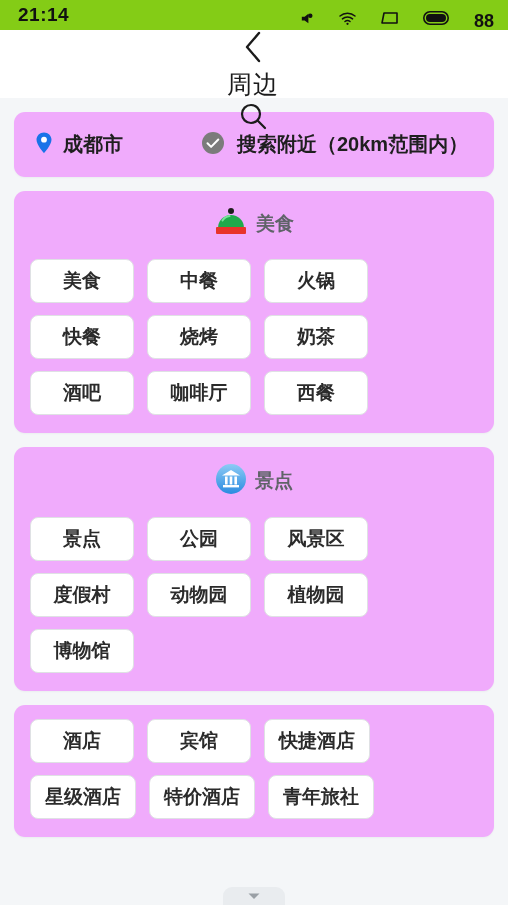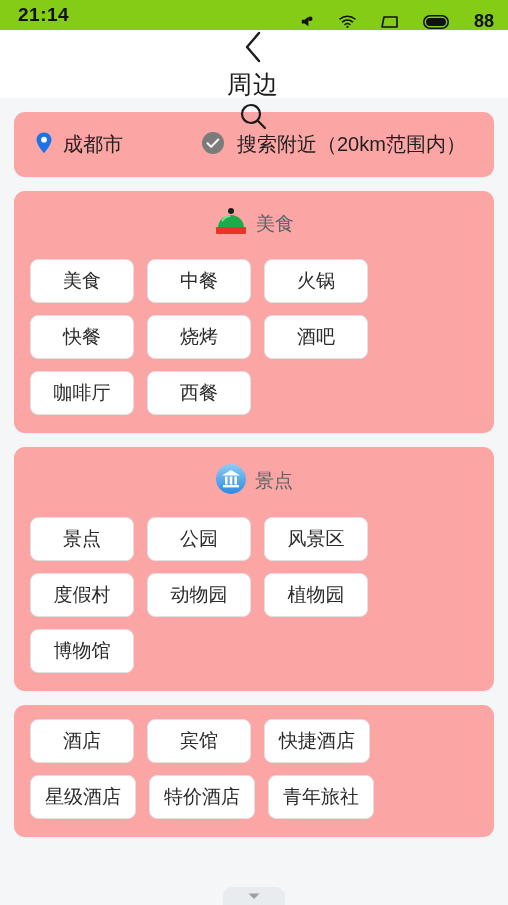--- a/index.html
+++ b/index.html
@@ -11,42 +11,43 @@
   }
   .phone { width: 508px; height: 905px; position: relative; background: #f4f6f8; }
 
   
   .statusbar {
     height: 30px; background: #84cc16;
     display: flex; align-items: center; justify-content: space-between;
     padding: 0 14px 0 18px;
   }
   .status-time { font-size: 19px; font-weight: bold; color: #111; letter-spacing: .5px; }
-  .status-icons { display: flex; align-items: center; gap: 24px; margin-top: 13px; }
+  .status-icons { display: flex; gap: 24px; margin-top: 13px; }
   .status-icons svg { display: block; }
   .battery-pct { font-size: 18px; font-weight: bold; color: #111; margin-left: 1px; }
 
   
   .navbar {
     height: 68px; background: #ffffff;
     display: flex; align-items: center; justify-content: space-between;
     padding: 0 22px 0 20px;
     flex-direction: column;
   }
   .nav-title { font-size: 25px; color: #1b1b1b; letter-spacing: 1px; }
   .nav-btn { width: 42px; height: 42px; display: flex; align-items: center; justify-content: center; }
 
   
   .scroll { height: 807px; overflow: hidden; padding: 0 0 0 0; }
 
   .card {
-    background: #fca5a5;
+    background: #f0abfc;
     border-radius: 11px;
     margin: 0 14px 14px 14px;
     box-shadow: 0 1px 2px rgba(30,40,60,.04);
+    font-weight: bold;
   }
   .card.first { margin-top: 14px; }
 
   
   .loc-row { height: 65px; display: flex; align-items: center; padding: 0 20px; }
   .loc-left { display: flex; align-items: center; gap: 9px; }
   .loc-city { font-size: 20px; color: #1f1f1f; }
   .loc-right { display: flex; align-items: center; gap: 12px; margin-left: 78px; }
   .loc-near { font-size: 20px; color: #1f1f1f; }
 
@@ -165,20 +166,21 @@
           </svg>
         </span>
         <span class="sec-title">美食</span>
       </div>
       <div class="tagwrap">
         <div class="tag">美食</div>
         <div class="tag">中餐</div>
         <div class="tag">火锅</div>
         <div class="tag">快餐</div>
         <div class="tag">烧烤</div>
+        <div class="tag">奶茶</div>
         <div class="tag">酒吧</div>
         <div class="tag">咖啡厅</div>
         <div class="tag">西餐</div>
       </div>
     </div>
 
     <div class="card">
       <div class="sec-head">
         <span>
           <svg width="32" height="32" viewBox="0 0 32 32">

